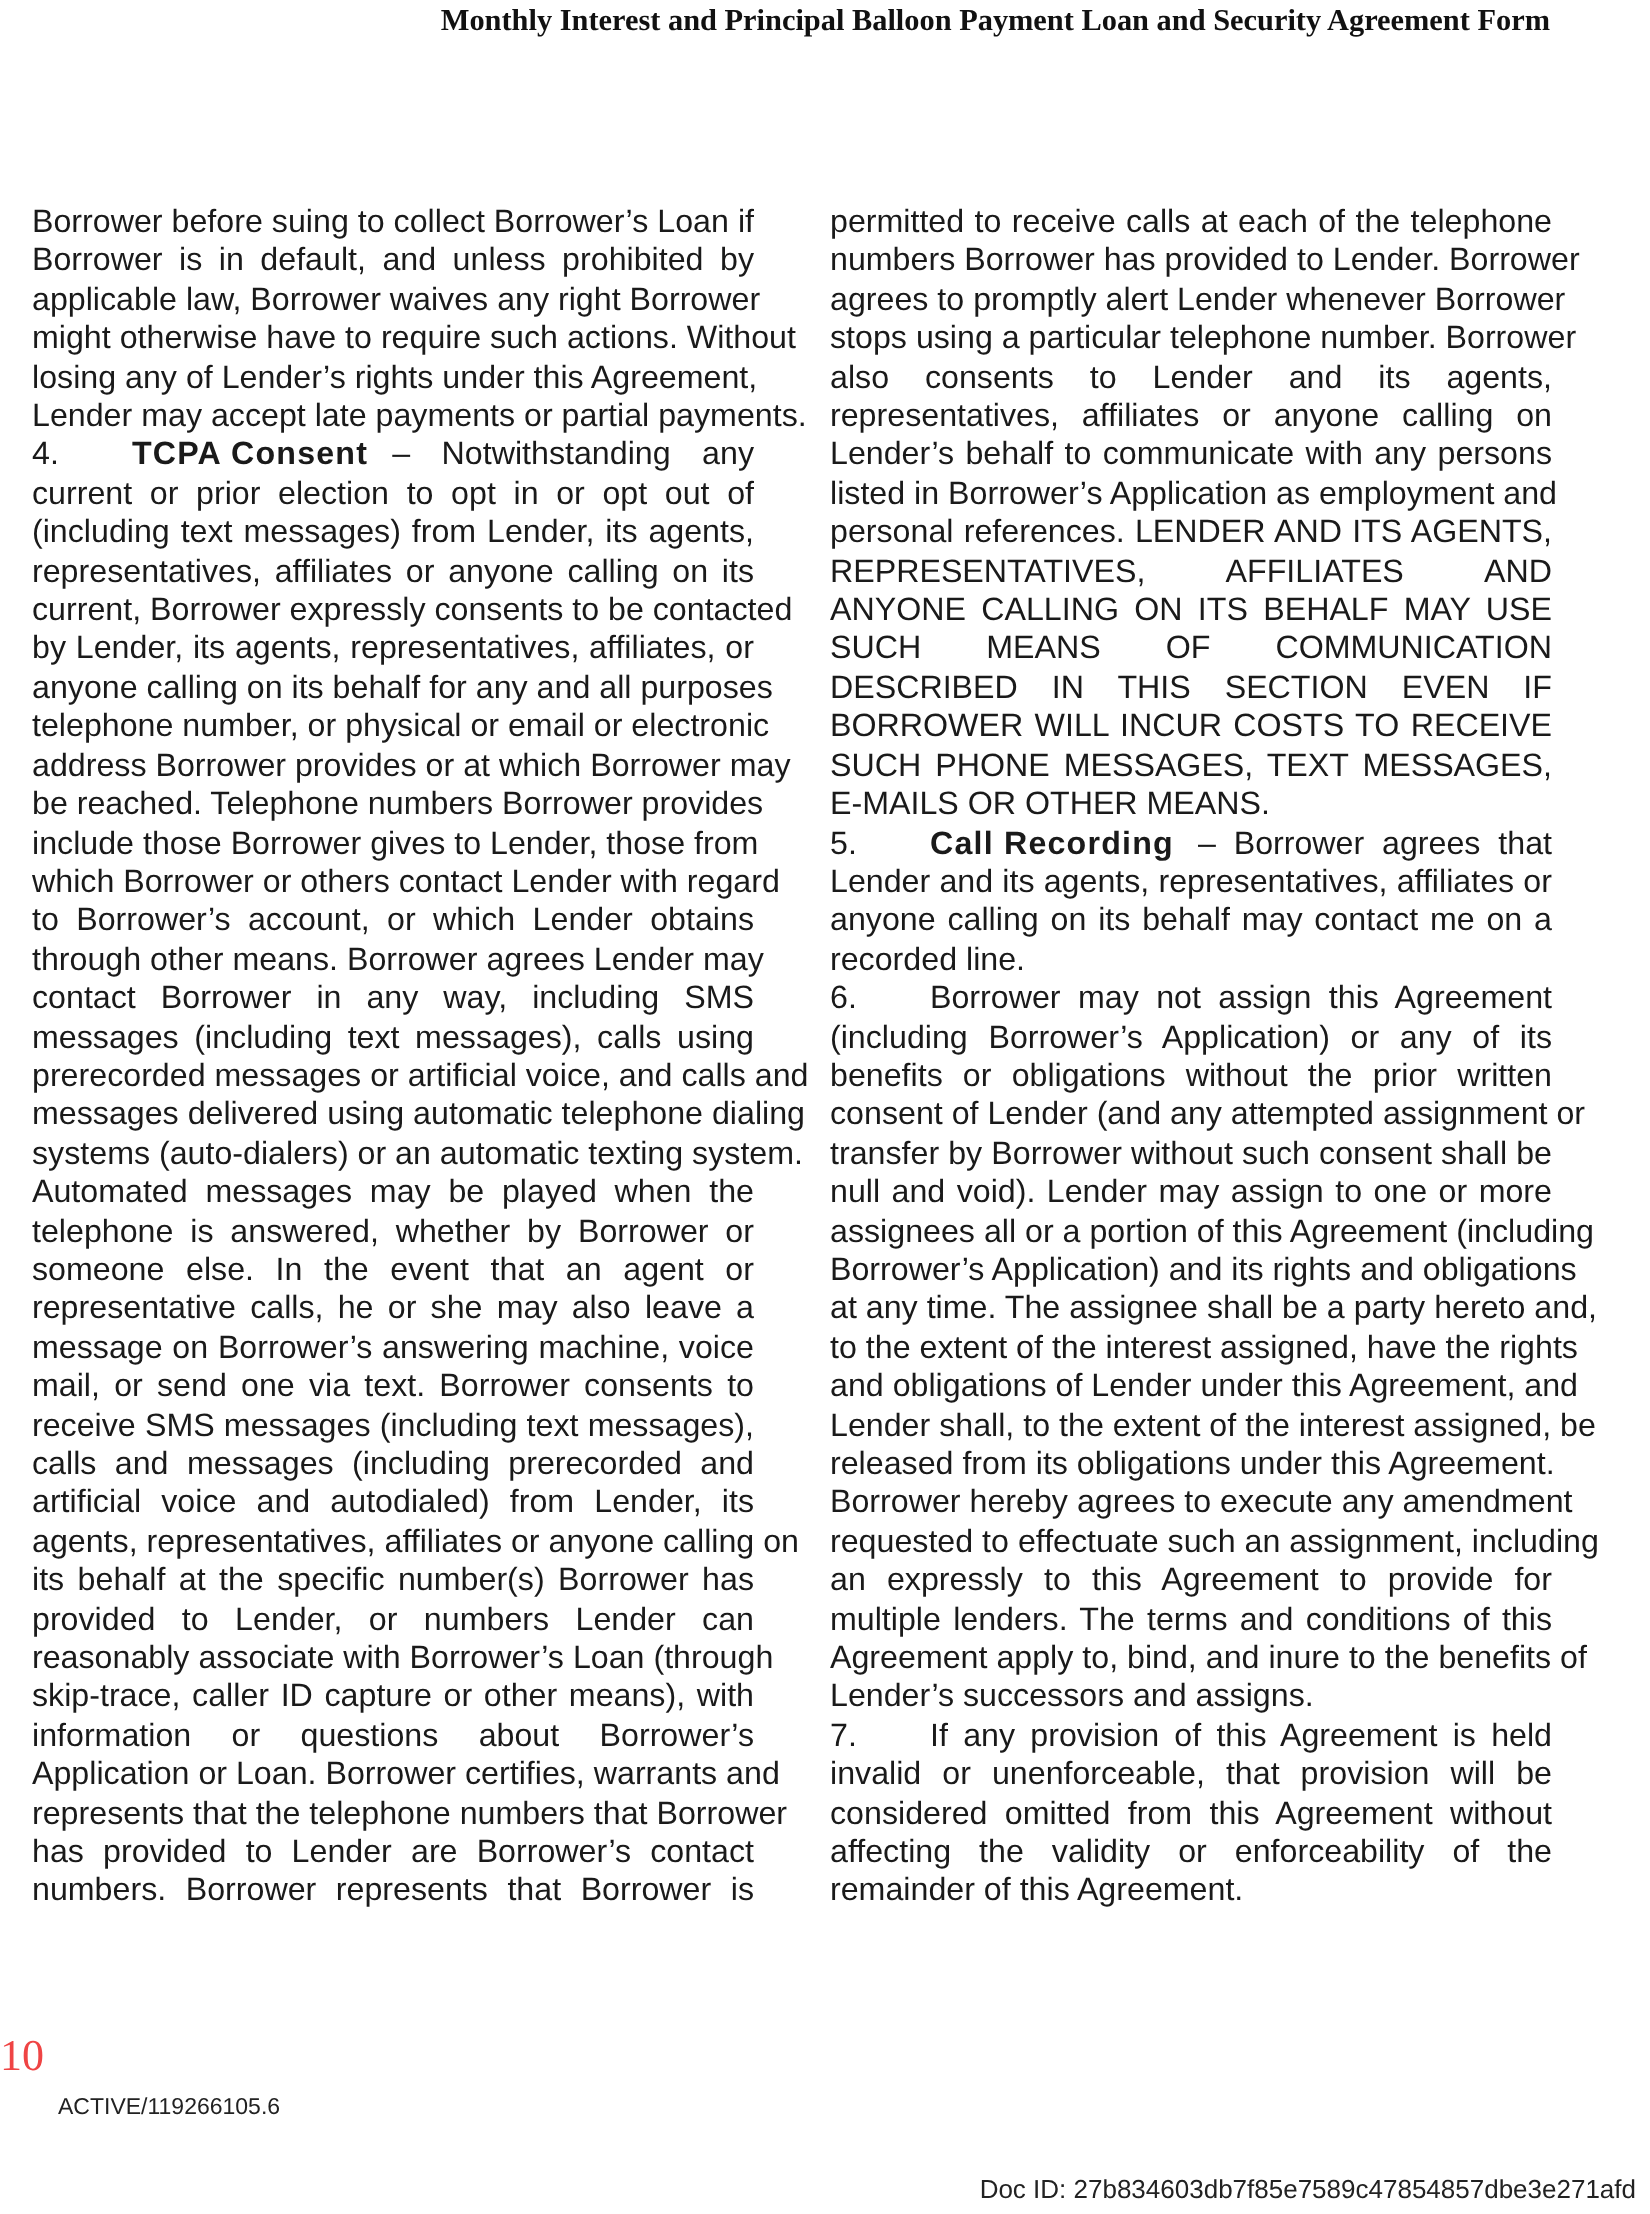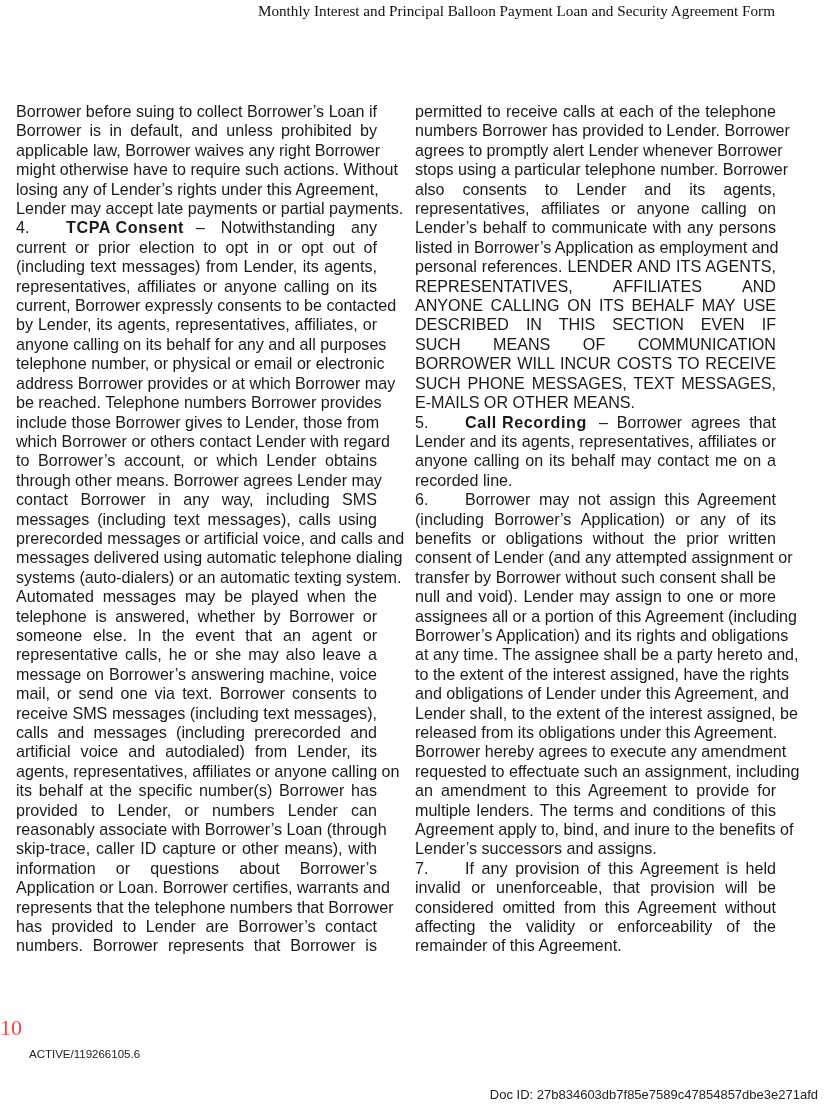--- a/index.html
+++ b/index.html
@@ -1,19 +1,19 @@
 <!DOCTYPE html>
 <html><head>
 <meta charset="utf-8">
 <style>
   html, body { margin: 0; padding: 0; background: #ffffff; }
   body { width: 825px; height: 1107px; position: relative; overflow: hidden; color: #111; }
   .header {
     position: absolute; top: 2px; right: 50px;
-    font-family: "Liberation Serif", serif; font-weight: normal; font-size: 15.2px; color: #111;
+    font-family: "Liberation Serif", serif; font-weight: bold; font-size: 15.2px; color: #111;
     white-space: nowrap;
   }
   .col {
     position: absolute; top: 102px; width: 361px;
     font-family: Liberation Sans, sans-serif; font-size: 16.1px; line-height: 19.42px; color: #1a1a1a;
   }
   .col.left { left: 16px; }
   .col.right { left: 415px; }
   .ln {
     display: block; height: 19.42px; white-space: nowrap; overflow: visible;
@@ -97,22 +97,22 @@
   <span class="ln">numbers Borrower has provided to Lender. Borrower</span>
   <span class="ln">agrees to promptly alert Lender whenever Borrower</span>
   <span class="ln">stops using a particular telephone number. Borrower</span>
   <span class="ln">also consents to Lender and its agents,</span>
   <span class="ln">representatives, affiliates or anyone calling on</span>
   <span class="ln">Lender’s behalf to communicate with any persons</span>
   <span class="ln">listed in Borrower’s Application as employment and</span>
   <span class="ln">personal references. LENDER AND ITS AGENTS,</span>
   <span class="ln">REPRESENTATIVES, AFFILIATES AND</span>
   <span class="ln">ANYONE CALLING ON ITS BEHALF MAY USE</span>
+  <span class="ln">SUCH MEANS OF COMMUNICATION</span>
   <span class="ln">DESCRIBED IN THIS SECTION EVEN IF</span>
-  <span class="ln">SUCH MEANS OF COMMUNICATION</span>
   <span class="ln">BORROWER WILL INCUR COSTS TO RECEIVE</span>
   <span class="ln">SUCH PHONE MESSAGES, TEXT MESSAGES,</span>
   <span class="ln last">E-MAILS OR OTHER MEANS.</span>
 
   <span class="ln flex">
     <span style="width:50px;display:inline-block;">5.</span>
     <b>Call Recording</b>
     <span style="flex:1;text-align:justify;text-align-last:justify;margin-left:12px;">– Borrower agrees that</span>
   </span>
   <span class="ln">Lender and its agents, representatives, affiliates or</span>
@@ -130,21 +130,21 @@
   <span class="ln">null and void). Lender may assign to one or more</span>
   <span class="ln">assignees all or a portion of this Agreement (including</span>
   <span class="ln">Borrower’s Application) and its rights and obligations</span>
   <span class="ln">at any time. The assignee shall be a party hereto and,</span>
   <span class="ln">to the extent of the interest assigned, have the rights</span>
   <span class="ln">and obligations of Lender under this Agreement, and</span>
   <span class="ln">Lender shall, to the extent of the interest assigned, be</span>
   <span class="ln">released from its obligations under this Agreement.</span>
   <span class="ln">Borrower hereby agrees to execute any amendment</span>
   <span class="ln">requested to effectuate such an assignment, including</span>
-  <span class="ln">an amendment to this Agreement to provide for</span>
+  <span class="ln">an expressly to this Agreement to provide for</span>
   <span class="ln">multiple lenders. The terms and conditions of this</span>
   <span class="ln">Agreement apply to, bind, and inure to the benefits of</span>
   <span class="ln last">Lender’s successors and assigns.</span>
 
   <span class="ln flex">
     <span style="width:50px;display:inline-block;">7.</span>
     <span style="flex:1;text-align:justify;text-align-last:justify;">If any provision of this Agreement is held</span>
   </span>
   <span class="ln">invalid or unenforceable, that provision will be</span>
   <span class="ln">considered omitted from this Agreement without</span>

